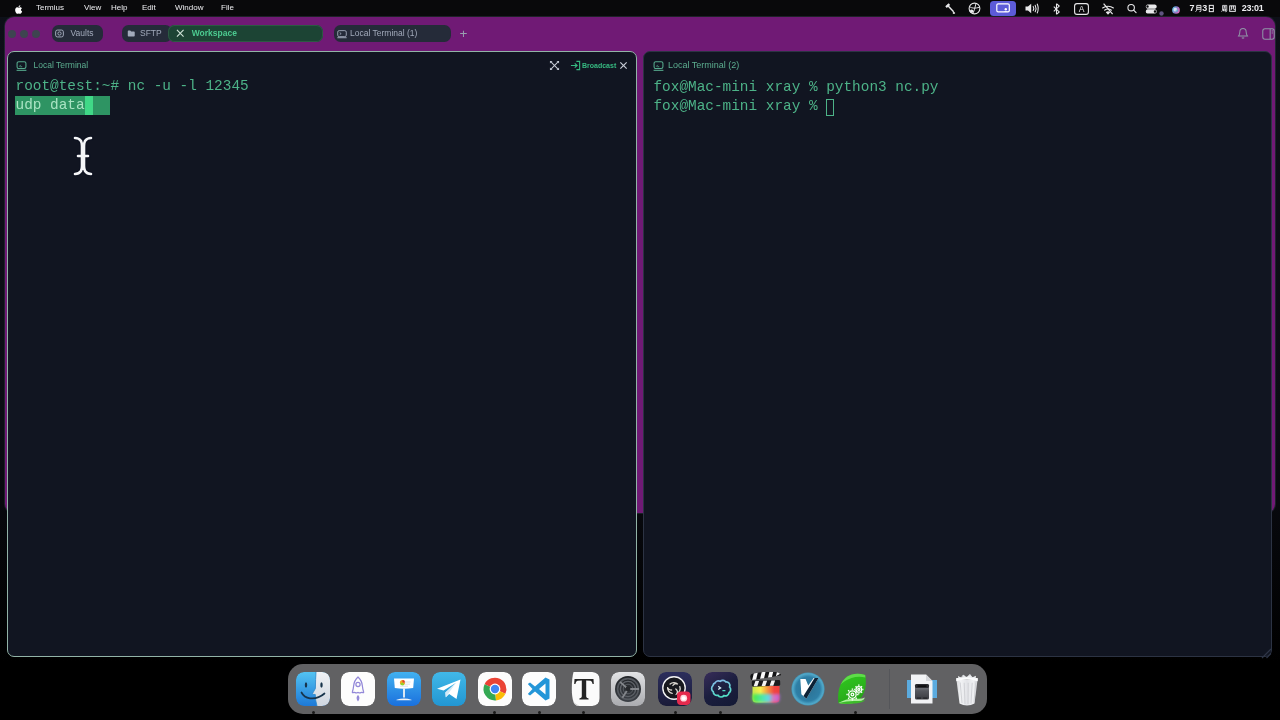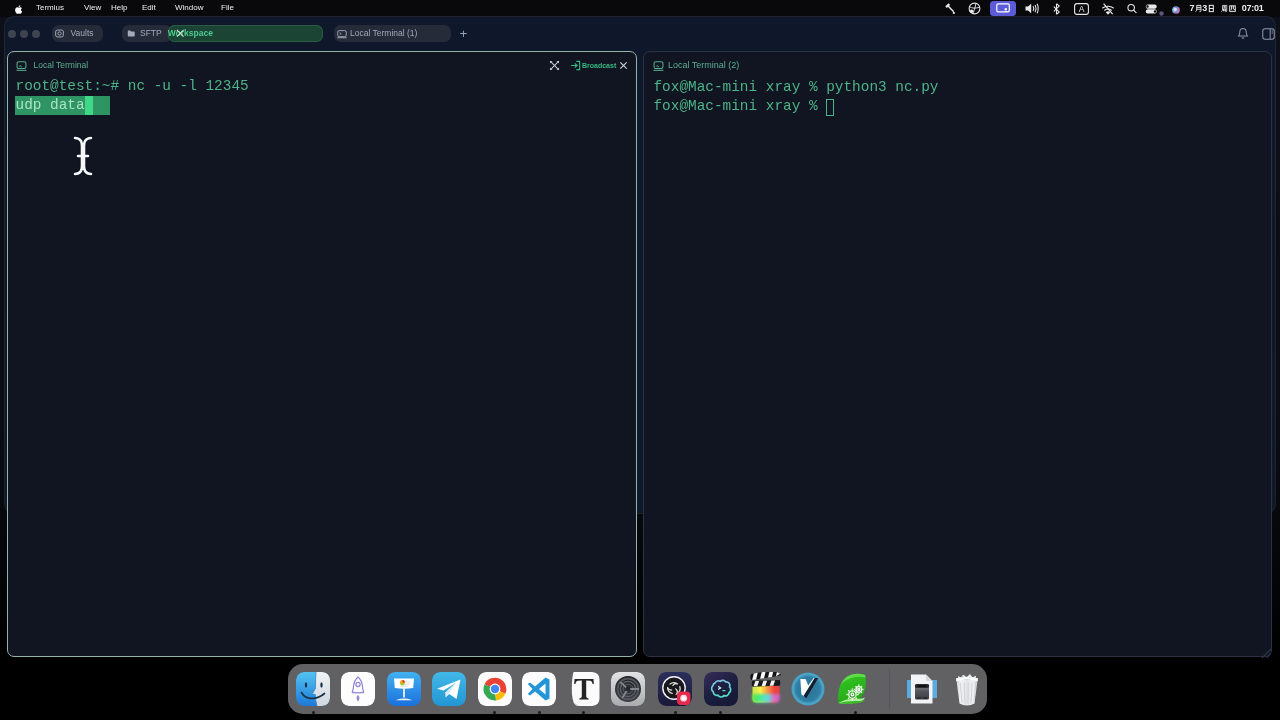--- a/index.html
+++ b/index.html
@@ -2,21 +2,21 @@
 <html><head><meta charset="utf-8"><style>
 *{margin:0;padding:0;box-sizing:border-box}
 html,body{width:1280px;height:720px;overflow:hidden;background:#000;font-family:"Liberation Sans",sans-serif}
 .mitem,.pill,.phead,.mono,.abs{opacity:0.999}
 .abs{position:absolute}
 #desktop{position:absolute;left:0;top:0;width:1280px;height:720px;background:linear-gradient(180deg,#0d1018 0%,#0b0d14 60%,#000 92%)}
 
 #menubar{position:absolute;left:0;top:0;width:1280px;height:16.5px;background:#09090b;color:#ededf0;font-size:8px}
 .mitem{position:absolute;top:0;height:16.5px;line-height:16.5px;white-space:nowrap}
 
-#window{position:absolute;left:4.5px;top:17px;width:1270px;height:496px;background:#0f172a;border-radius:9px;box-shadow:0 0 0 1px rgba(80,90,110,0.3)}
+#window{position:absolute;left:4.5px;top:17px;width:1270px;height:496px;background:#701a75;border-radius:9px;box-shadow:0 0 0 1px rgba(80,90,110,0.3)}
 .tl{position:absolute;top:12.5px;width:8px;height:8px;border-radius:50%;background:#3e4450}
 .pill{position:absolute;top:8px;height:17px;border-radius:6.5px;background:#252b39;color:#a2aabb;font-size:8.5px;line-height:17px;white-space:nowrap}
 
 #paneL{position:absolute;left:2px;top:33.5px;width:630px;height:606px;background:#111521;border:1.5px solid #92b3a7;border-radius:7px}
 #paneR{position:absolute;left:638.8px;top:33.5px;width:629.2px;height:606px;background:#111521;border:1px solid #2c3343;border-radius:7px}
 .phead{position:absolute;font-size:8.5px;color:#5cae90}
 .mono{font-family:"Liberation Mono",monospace;font-size:14.4px;line-height:19px;white-space:pre;color:#4db388}
 
 #dock{position:absolute;left:288px;top:664px;width:699px;height:49.5px;background:rgba(104,104,106,0.93);border-radius:15px}
 .dicon{position:absolute;top:672px;width:34px;height:34px;border-radius:8px}
@@ -124,40 +124,40 @@
           <rect x="4.2" y="7.7" width="4" height="2.7"></rect>
         </g>
       </svg>
     <svg width="7" height="9" viewBox="0 0 12 13" style="margin:0 0.5px">
         <g stroke="#ededf0" stroke-width="1.7" fill="none">
           <rect x="1.2" y="2" width="9.6" height="9.4"></rect>
           <path d="M4.5 2 V7.4 Q4.5 8.5 3 8.5 M7.5 2 V6.6 Q7.5 8 9 8 H10.8"></path>
         </g>
       </svg>
     <span style="width:5.5px"></span>
-    <span>07:01</span>
+    <span>23:01</span>
   </span>
 </div>
 
 <div id="window">
 
   <span class="tl" style="left:3px"></span>
   <span class="tl" style="left:15px"></span>
   <span class="tl" style="left:27.5px"></span>
 
   <span class="pill" style="left:47.2px;width:51px;padding-left:18.9px">
     <svg class="abs" style="left:3.6px;top:4px" width="9" height="9" viewBox="0 0 11 11">
         <rect x="0.8" y="1.3" width="9.4" height="8.4" rx="2.2" fill="none" stroke="#a2aabb" stroke-width="1.2"></rect>
         <circle cx="5.5" cy="5.5" r="2" fill="none" stroke="#a2aabb" stroke-width="1.2"></circle>
       </svg>Vaults</span>
   <span class="pill" style="left:117px;width:50.4px;padding-left:18.5px">
     <svg class="abs" style="left:5px;top:4px" width="8.5" height="9" viewBox="0 0 11 11">
         <path d="M1 2.5 Q1 1.5 2 1.5 H4.2 L5.4 3 H9 Q10 3 10 4 V8.5 Q10 9.5 9 9.5 H2 Q1 9.5 1 8.5 Z" fill="#a2aabb"></path>
       </svg>SFTP</span>
-  <span class="pill" style="left:163.2px;width:155.4px;background:#1c4434;color:#4cca90;font-weight:bold;box-shadow:0 0 0 1px #2c5a43 inset">
+  <span class="pill" style="left:163.2px;width:155.4px;padding-left:24px;background:#1c4434;color:#4cca90;font-weight:bold;box-shadow:0 0 0 1px #2c5a43 inset">
     <svg class="abs" style="left:8px;top:4.3px" width="8.5" height="8.5" viewBox="0 0 9 9">
         <path d="M1 1 L8 8 M8 1 L1 8" stroke="#cfe3d8" stroke-width="1.2"></path>
       </svg>Workspace</span>
   <span class="pill" style="left:329px;width:117px;padding-left:16.5px">
     <svg class="abs" style="left:3.5px;top:3.5px" width="10" height="10" viewBox="0 0 11 11">
         <rect x="0.8" y="1.8" width="9.4" height="6.6" rx="1.6" fill="none" stroke="#a2aabb" stroke-width="1"></rect>
         <path d="M0.4 9.6 H10.6" stroke="#a2aabb" stroke-width="1.1"></path>
         <path d="M3 4 L4.6 5.1 L3 6.2" stroke="#a2aabb" fill="none" stroke-width="0.9"></path>
       </svg>Local Terminal (1)</span>
   <span class="abs" style="left:455px;top:9px;color:#99a1b0;font-size:13.5px;font-weight:300">+</span>

